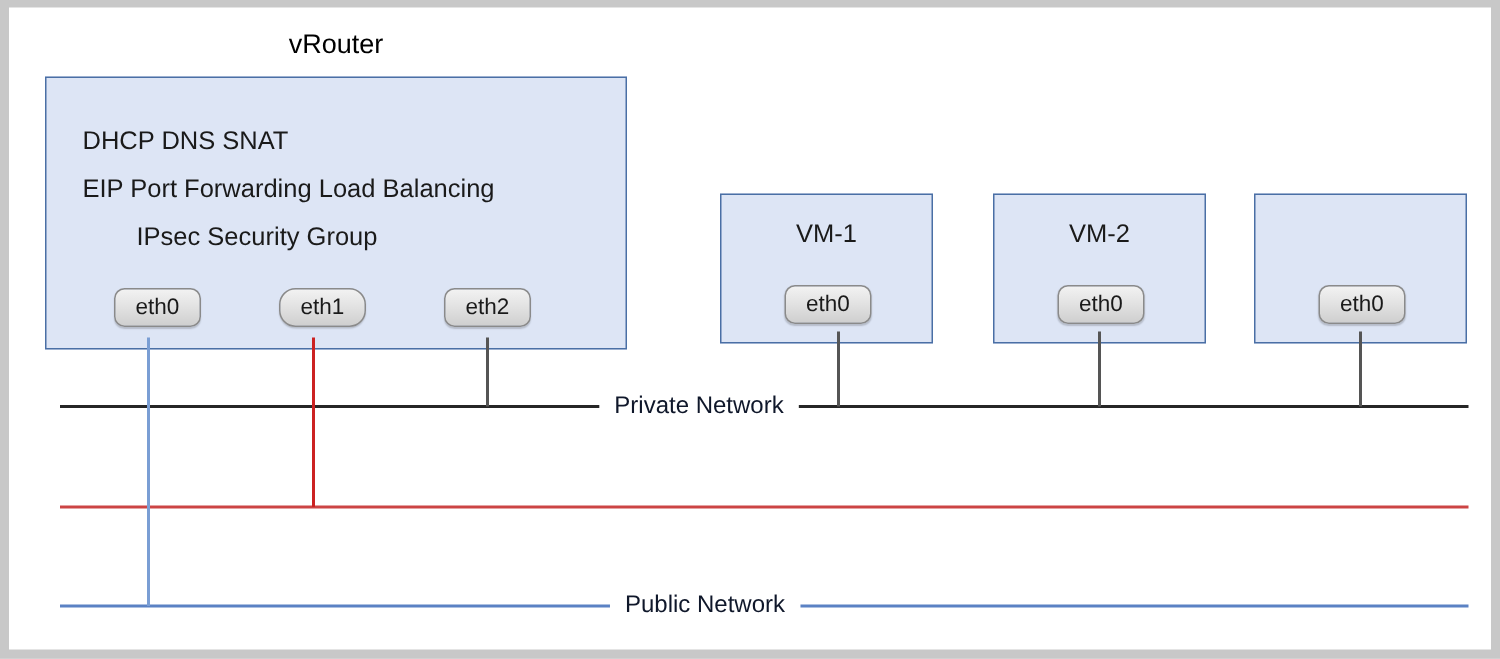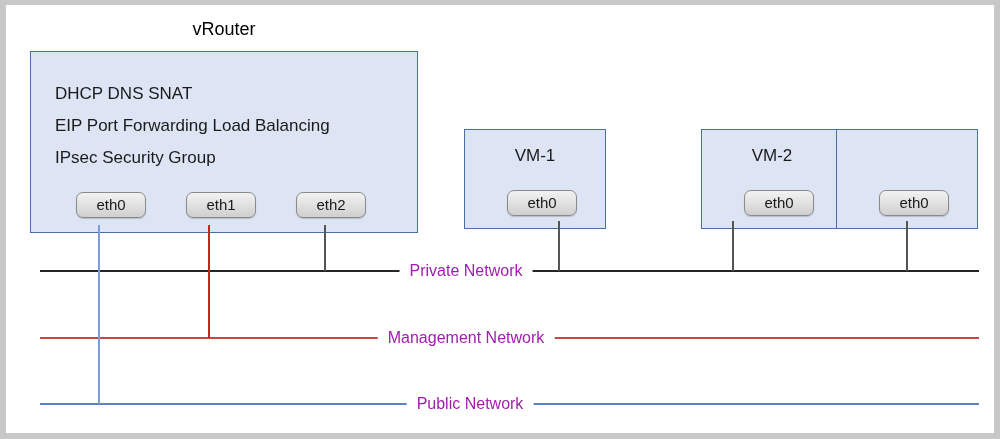--- a/index.html
+++ b/index.html
@@ -37,22 +37,22 @@
     left: 24px;
     top: 46px;
     width: 388px;
     height: 182px;
   }
   .vm-box {
     top: 124px;
     width: 142px;
     height: 100px;
   }
-  .vm-box-1 { left: 458px; padding-left: 28px; }
-  .vm-box-2 { left: 656px; margin-left: 39px; }
+  .vm-box-1 { left: 474px; padding-left: 28px; }
+  .vm-box-2 { left: 656px; }
   .vm-box-3 { left: 830px; }
 
   
   .vrouter-title {
     position: absolute;
     left: 24px;
     top: 14px;
     width: 388px;
     text-align: center;
     font-size: 18px;
@@ -72,57 +72,57 @@
   
   .feature-row {
     position: absolute;
     left: 24px;
     font-size: 17px;
     color: #1a1a1a;
     white-space: nowrap;
   }
   .feature-row-0 { top: 32px; }
   .feature-row-1 { top: 64px; }
-  .feature-row-2 { top: 96px; }
+  .feature-row-2 { top: 96px; margin-left: 36px; }
 
   
   .eth-port {
     position: absolute;
-    width: 70px;
+    width: 58px;
     height: 26px;
     line-height: 24px;
     text-align: center;
     font-size: 15px;
     color: #1a1a1a;
     border: 1px solid #8a8a8a;
     border-radius: 7px;
     box-sizing: border-box;
     background: linear-gradient(to bottom, #f2f2f2 0%, #e3e3e3 45%, #cfcfcf 100%);
     box-shadow: 0 1px 1px rgba(0,0,0,0.18);
   }
   .vrouter-box .eth-port { top: 140px; }
   .eth-port-0 { left: 45px; }
-  .eth-port-1 { left: 155px; }
+  .eth-port-1 { left: 155px; border-radius: 11px; }
   .eth-port-2 { left: 265px; }
   .vm-box .eth-port {
     top: 60px;
     left: 42px;
   }
 
   
   .net-line {
     position: absolute;
     height: 0;
     border-top-width: 2px;
     border-top-style: solid;
   }
   .net-label {
     position: absolute;
     font-size: 16px;
-    color: #a21caf;
+    color: #0f172a;
     background: #ffffff;
     padding: 0 10px;
     white-space: nowrap;
     transform: translate(-50%, -50%);
     z-index: 5;
   }
 
   
   .v-conn {
     position: absolute;
@@ -146,21 +146,20 @@
 
     <div class="v-conn" style="left:202px; top:220px; height:113px; border-left-color:#cc2222;"></div>
 
     <div class="v-conn" style="left:318px; top:220px; height:46px; border-left-color:#555555;"></div>
 
     <div class="v-conn" style="left:552px; top:216px; height:50px; border-left-color:#555555;"></div>
     <div class="v-conn" style="left:726px; top:216px; height:50px; border-left-color:#555555;"></div>
     <div class="v-conn" style="left:900px; top:216px; height:50px; border-left-color:#555555;"></div>
 
     <div class="net-label" style="left:460px; top:266px;">Private Network</div>
-    <div class="net-label" style="left:460px; top:333px;">Management Network</div>
     <div class="net-label" style="left:464px; top:399px;text-align:right;">Public Network</div>
 
     <div class="vrouter-title">vRouter</div>
 
     <div class="node-box vrouter-box">
       <div class="feature-row feature-row-0">DHCP   DNS   SNAT</div>
       <div class="feature-row feature-row-1">EIP   Port Forwarding   Load Balancing</div>
       <div class="feature-row feature-row-2">IPsec   Security Group</div>
 
       <div class="eth-port eth-port-0">eth0</div>

